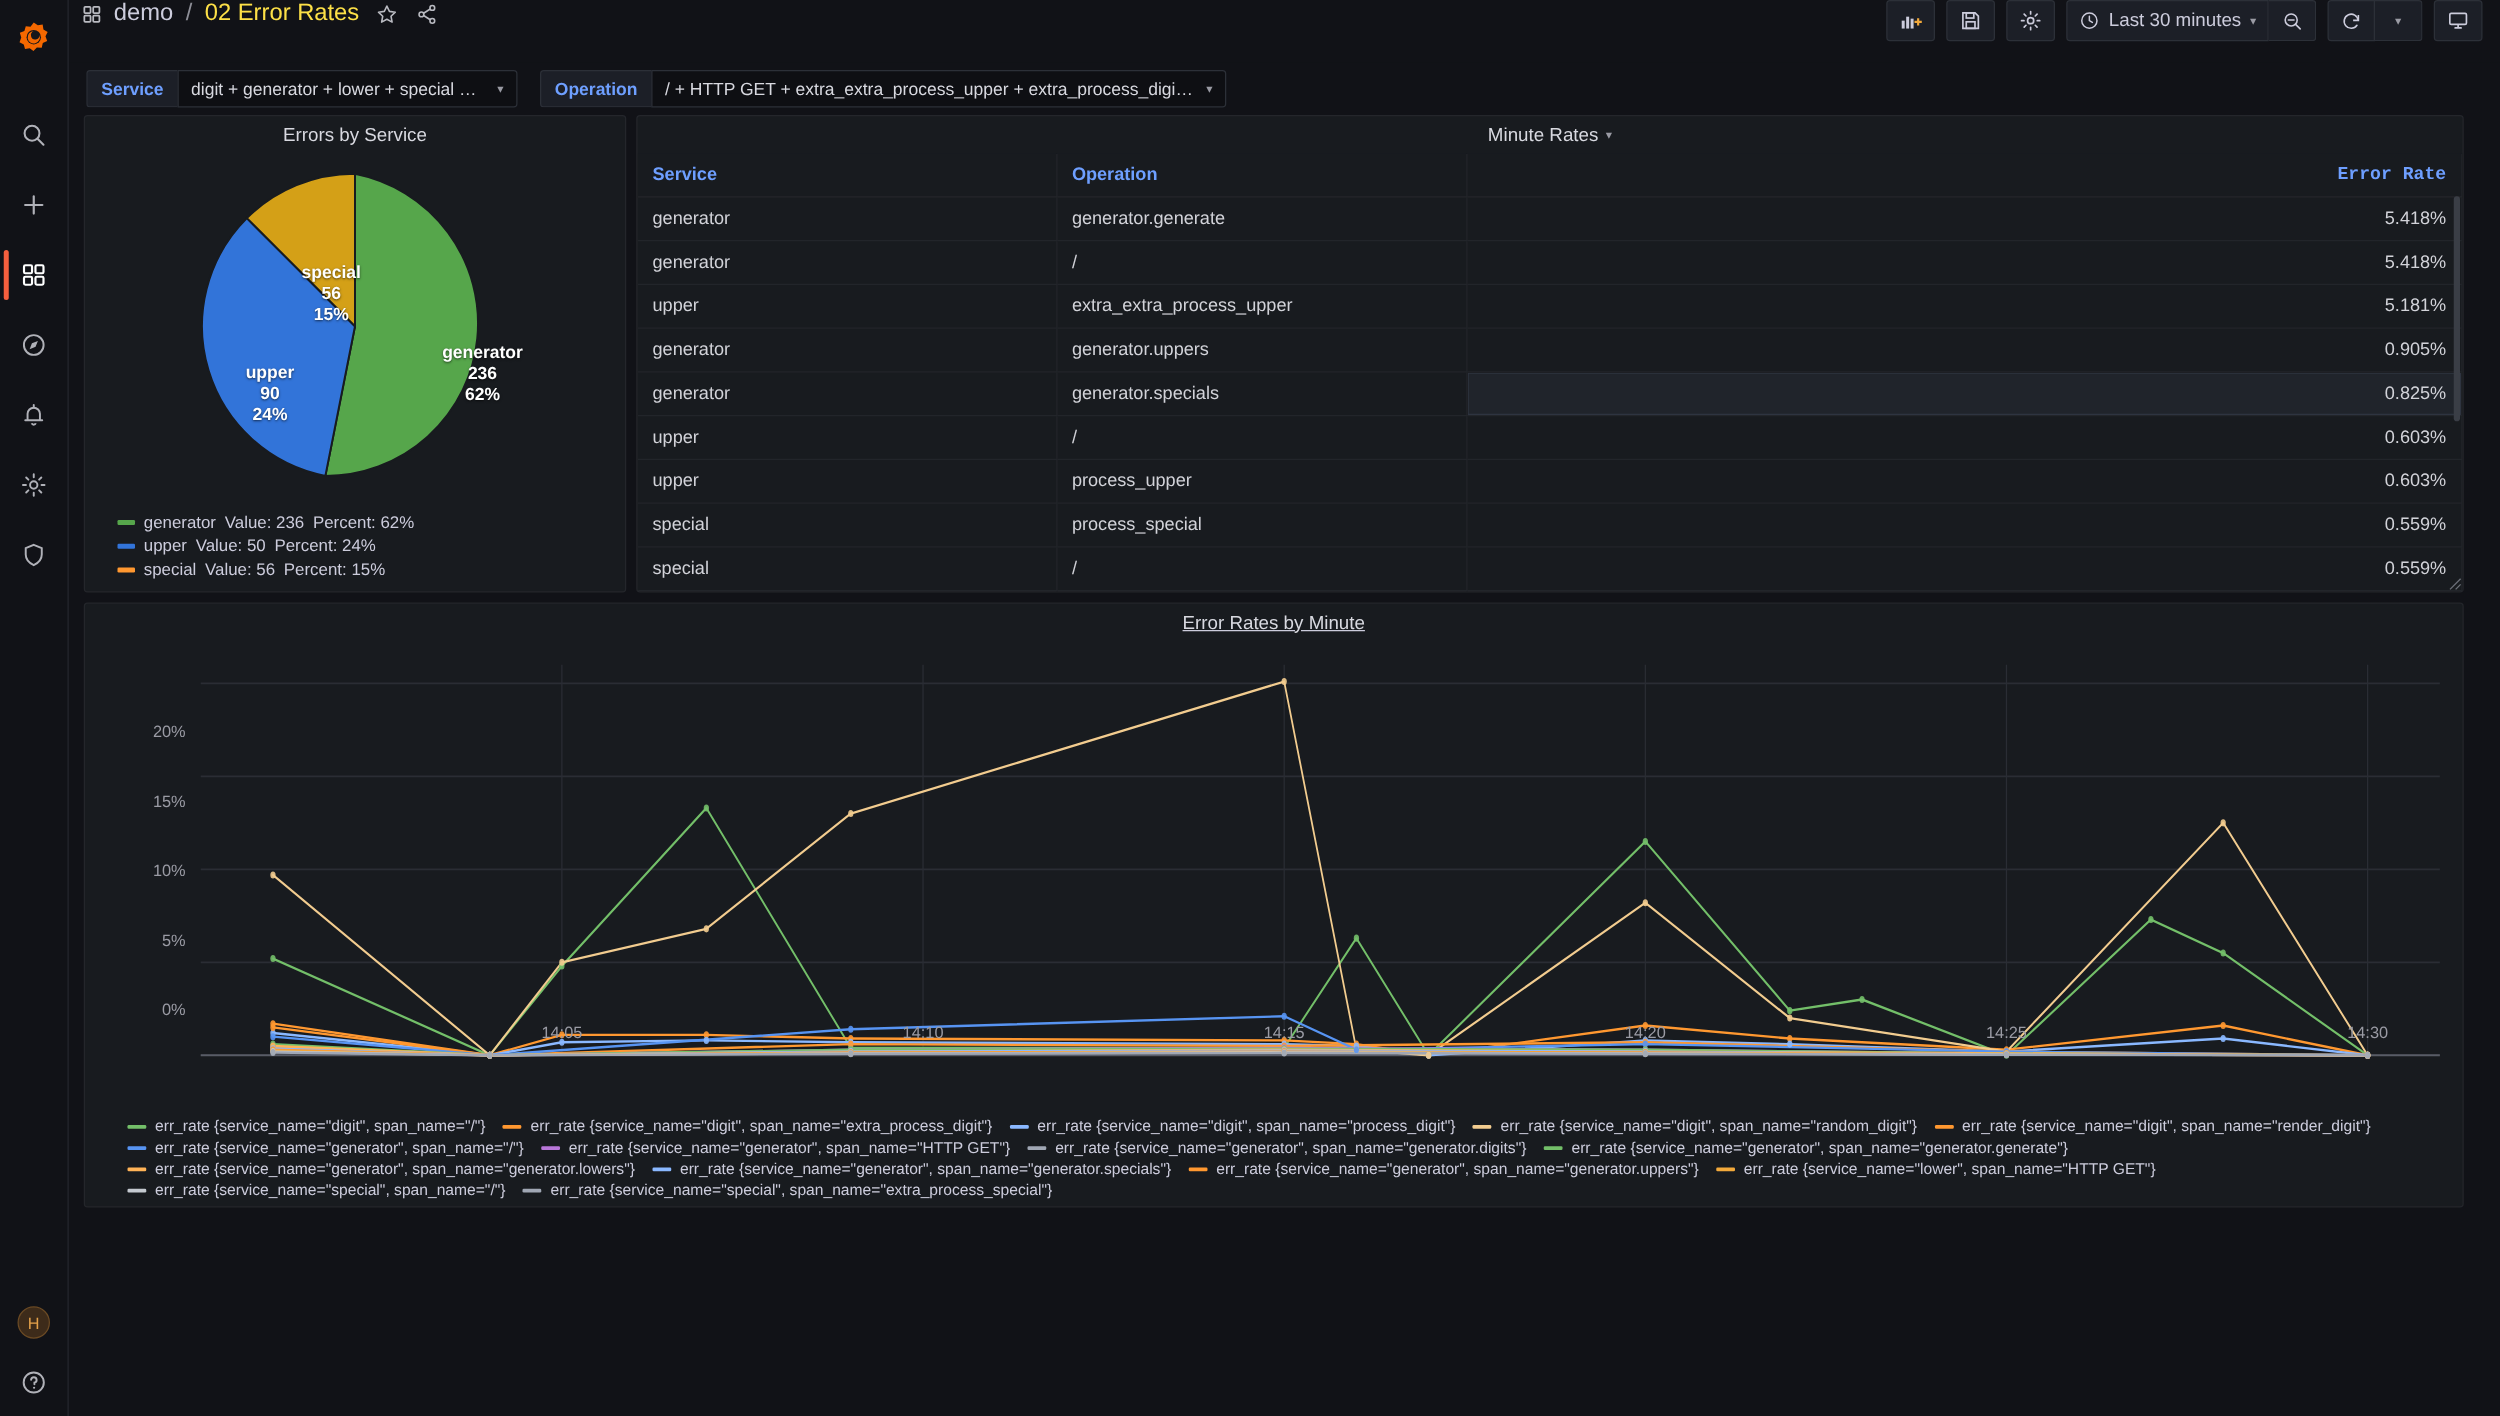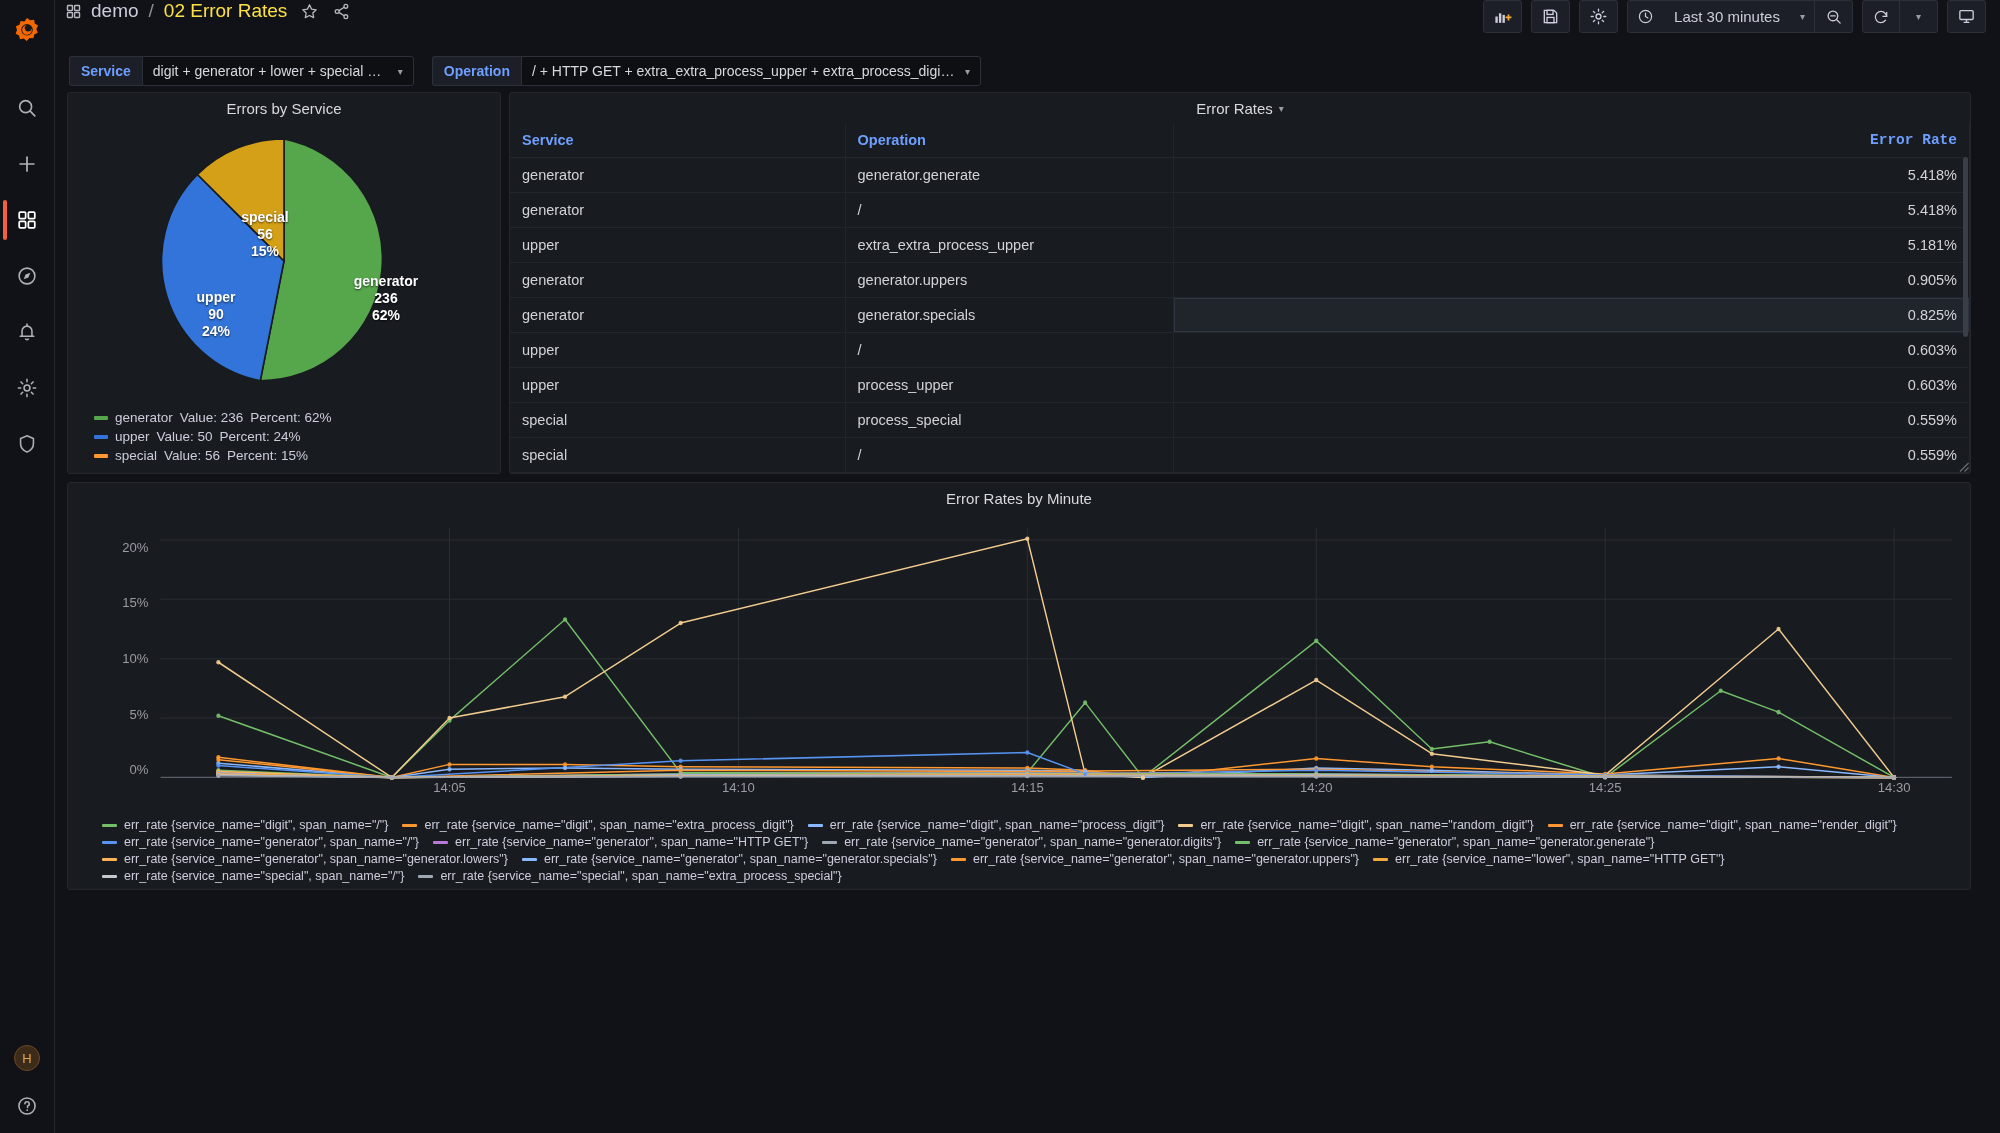--- a/index.html
+++ b/index.html
@@ -54,21 +54,21 @@
   .crumbs { display: flex; align-items: center; gap: 9px; min-width: 0; }
   .crumb-dash-icon { color: #b9bac1; display:flex; align-items:center; }
   .crumb-text { font-size: 19px; color: #ccccdc; white-space: nowrap; }
   .crumb-sep { color: #8e8f98; font-size: 19px; padding: 0 1px; }
   .crumb-title { font-size: 19px; color: #fde047; white-space: nowrap; }
   .crumb-act { color: #b9bac1; display:flex; align-items:center; margin-left: 4px; }
   .topnav-right { margin-left: auto; display: flex; align-items: center; gap: 9px; }
   .tbtn {
     height: 33px; min-width: 38px; padding: 0 9px;
     background: #1c1f27; border: 1px solid #2c3038; border-radius: 3px;
-    display: flex; align-items: center; justify-content: center; gap: 20px;
+    display: flex; align-items: center; justify-content: center; gap: 7px;
     color: #ccccdc;
   }
   .tgroup { display: flex; align-items: center; }
   .tgroup .tbtn { border-radius: 0; border-left-width: 0; }
   .tgroup .tbtn:first-child { border-radius: 3px 0 0 3px; border-left-width: 1px; }
   .tgroup .tbtn:last-child { border-radius: 0 3px 3px 0; }
   .time-label { font-size: 15px; color: #ccccdc; white-space: nowrap; }
   .chev { font-size: 10px; color: #9a9ba4; }
 
   
@@ -158,21 +158,21 @@
   }
   .tbl-scrollbar i {
     display:block; width: 5px; height: 180px; background: #3a3e46; border-radius: 3px;
   }
   .resize-grip {
     position: absolute; right: 1px; bottom: 1px; width: 10px; height: 10px;
     color: #6b6f78;
   }
 
   
-  .row2 { margin-top: 8px; height: 408px; }
+  .row2 { margin-top: 8px; height: 484px; text-decoration: underline; }
   .ts-panel { width: 100%; height: 100%; }
   .ts-body { position: absolute; inset: 0; display: flex; flex-direction: column; }
   .ts-plot { flex: 1 1 auto; position: relative; }
   .ts-legend {
     flex: 0 0 auto; padding: 4px 10px 6px 34px;
     display: flex; flex-wrap: wrap; gap: 3px 14px;
     font-size: 12.5px; color: #ccccdc; overflow: hidden; max-height: 92px;
   }
   .ts-lg { display: flex; align-items: center; gap: 7px; white-space: nowrap; }
   .ts-sw { width: 15px; height: 3px; border-radius: 1px; flex: 0 0 15px; }
@@ -423,21 +423,21 @@
                   <span class="lg-stat">Value: 56</span>
                   <span class="lg-stat">Percent: 15%</span>
                 </div>
               </div>
             </div>
           </div>
         </section>
 
         <section class="panel table-panel">
           <div class="panel-title">
-            <span>Error Rates</span>
+            <span>Minute Rates</span>
             <span class="chev">▾</span>
           </div>
           <div class="panel-body">
             <div class="table-scroll">
               <table class="tbl">
                 <thead>
                   <tr>
                     <th class="col-service">Service</th>
                     <th class="col-operation">Operation</th>
                     <th class="col-rate num">Error Rate</th>

